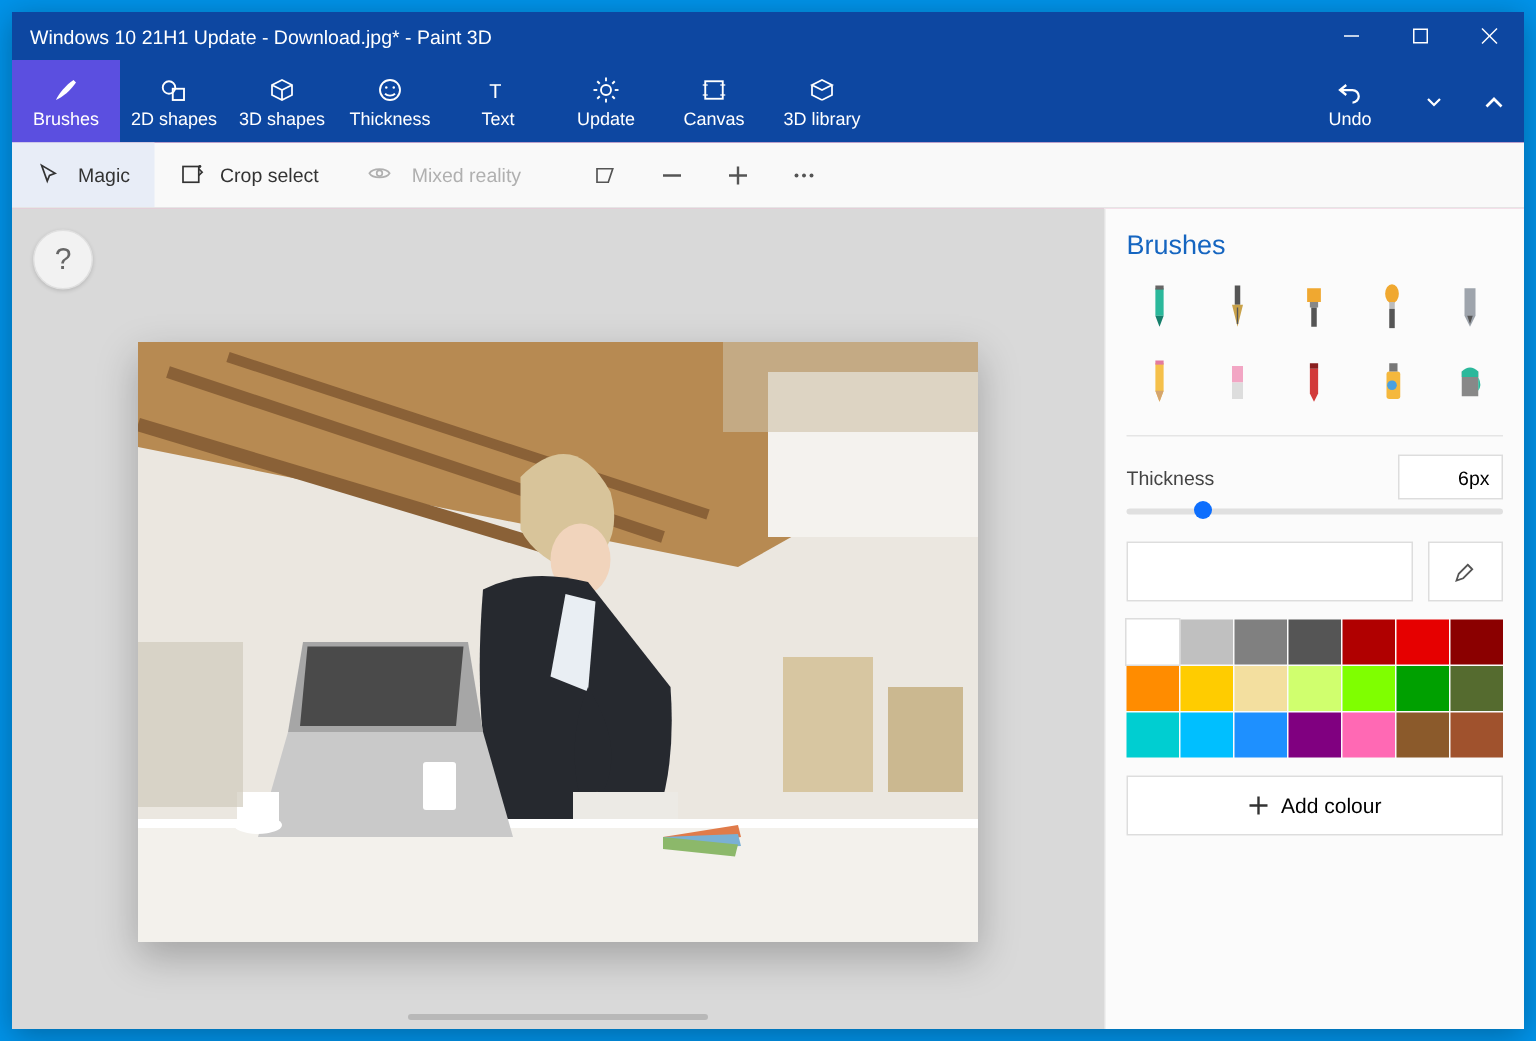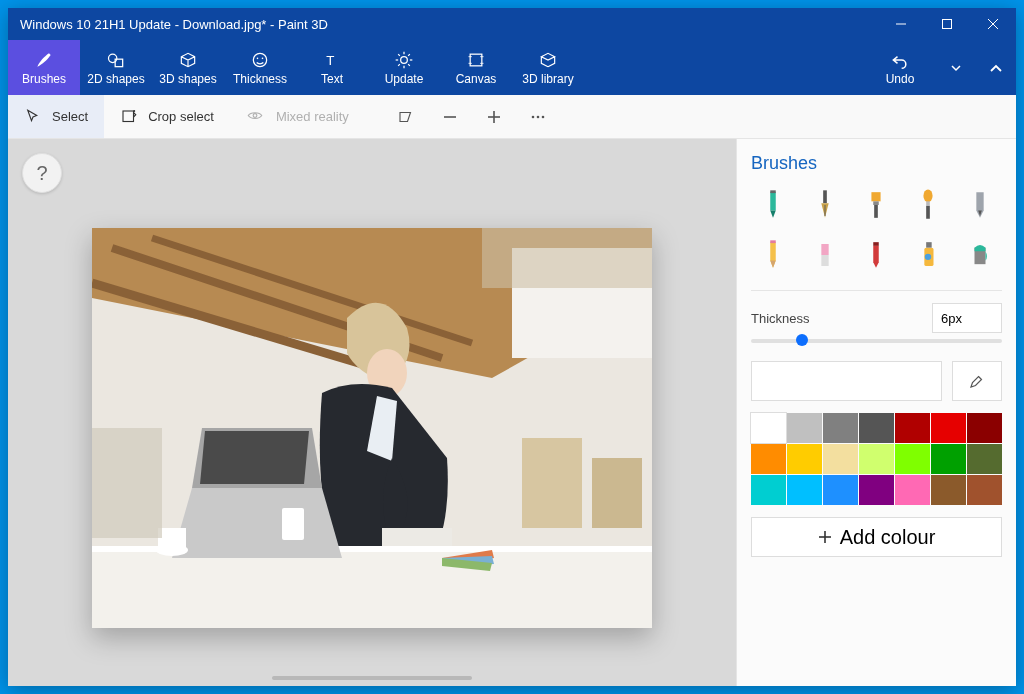--- a/index.html
+++ b/index.html
@@ -96,21 +96,21 @@
   }
   .brush svg { width: 22px; height: 34px; }
   .divider { border-top: 1px solid #e5e5e5; margin: 6px 0 12px; }
   .thickness-row {
     display: flex; align-items: center; justify-content: space-between;
     margin-bottom: 6px;
   }
   .thickness-row .label { font-size: 13px; color: #444; }
   .thickness-row .val {
     width: 70px; height: 30px; border: 1px solid #ddd; background: #fff;
-    display: flex; align-items: center; 
+    display: flex; align-items: center; justify-content: flex-end;
     padding: 0 8px; font-size: 13px;
   }
   .slider-track {
     height: 4px; background: #e0e0e0; border-radius: 2px; position: relative;
     margin: 4px 0 18px;
   }
   .slider-thumb {
     position: absolute; top: -5px; left: 18%;
     width: 12px; height: 12px; border-radius: 50%;
     background: #0d6efd;
@@ -131,21 +131,21 @@
     display: flex; align-items: center; justify-content: center; cursor: pointer;
   }
   .palette {
     display: grid; grid-template-columns: repeat(7,1fr);
     gap: 1px; margin-bottom: 12px;
   }
   .swatch { height: 30px; cursor: pointer; }
   .add-colour {
     height: 40px; border: 1px solid #ddd; background: #fff;
     display: flex; align-items: center; justify-content: center; gap: 8px;
-    font-size: 20px; cursor: pointer;
+    font-size: 14px; cursor: pointer;
   }
   .canvas-scroll-h {
     position:absolute; bottom:6px; left:50%; transform:translateX(-50%);
     width:200px; height:4px; background:#b8b8b8; border-radius:2px;
   }
 </style>
 </head>
 <body>
 
 <div class="window">
@@ -256,21 +256,21 @@
           <path d="M2 10l5-5 5 5" fill="none" stroke="#fff" stroke-width="1.8"></path>
         </svg>
     </div>
   </div>
 
   <div class="toolbar">
     <div class="tbtn active">
       <svg viewBox="0 0 24 24">
           <path d="M5 3l5 14 2-5 5-2z" fill="none" stroke="#333" stroke-width="1.5"></path>
         </svg>
-      <span>Select</span>
+      <span>Magic</span>
     </div>
     <div class="tbtn">
       <svg viewBox="0 0 24 24">
           <rect x="4" y="4" width="14" height="14" fill="none" stroke="#333" stroke-width="1.5"></rect>
           <path d="M18 6l3 3-3 3" fill="none" stroke="#333" stroke-width="1.5"></path>
           <circle cx="19" cy="4" r="1.3" fill="#333"></circle>
         </svg>
       <span>Crop select</span>
     </div>
     <div class="tbtn disabled">

